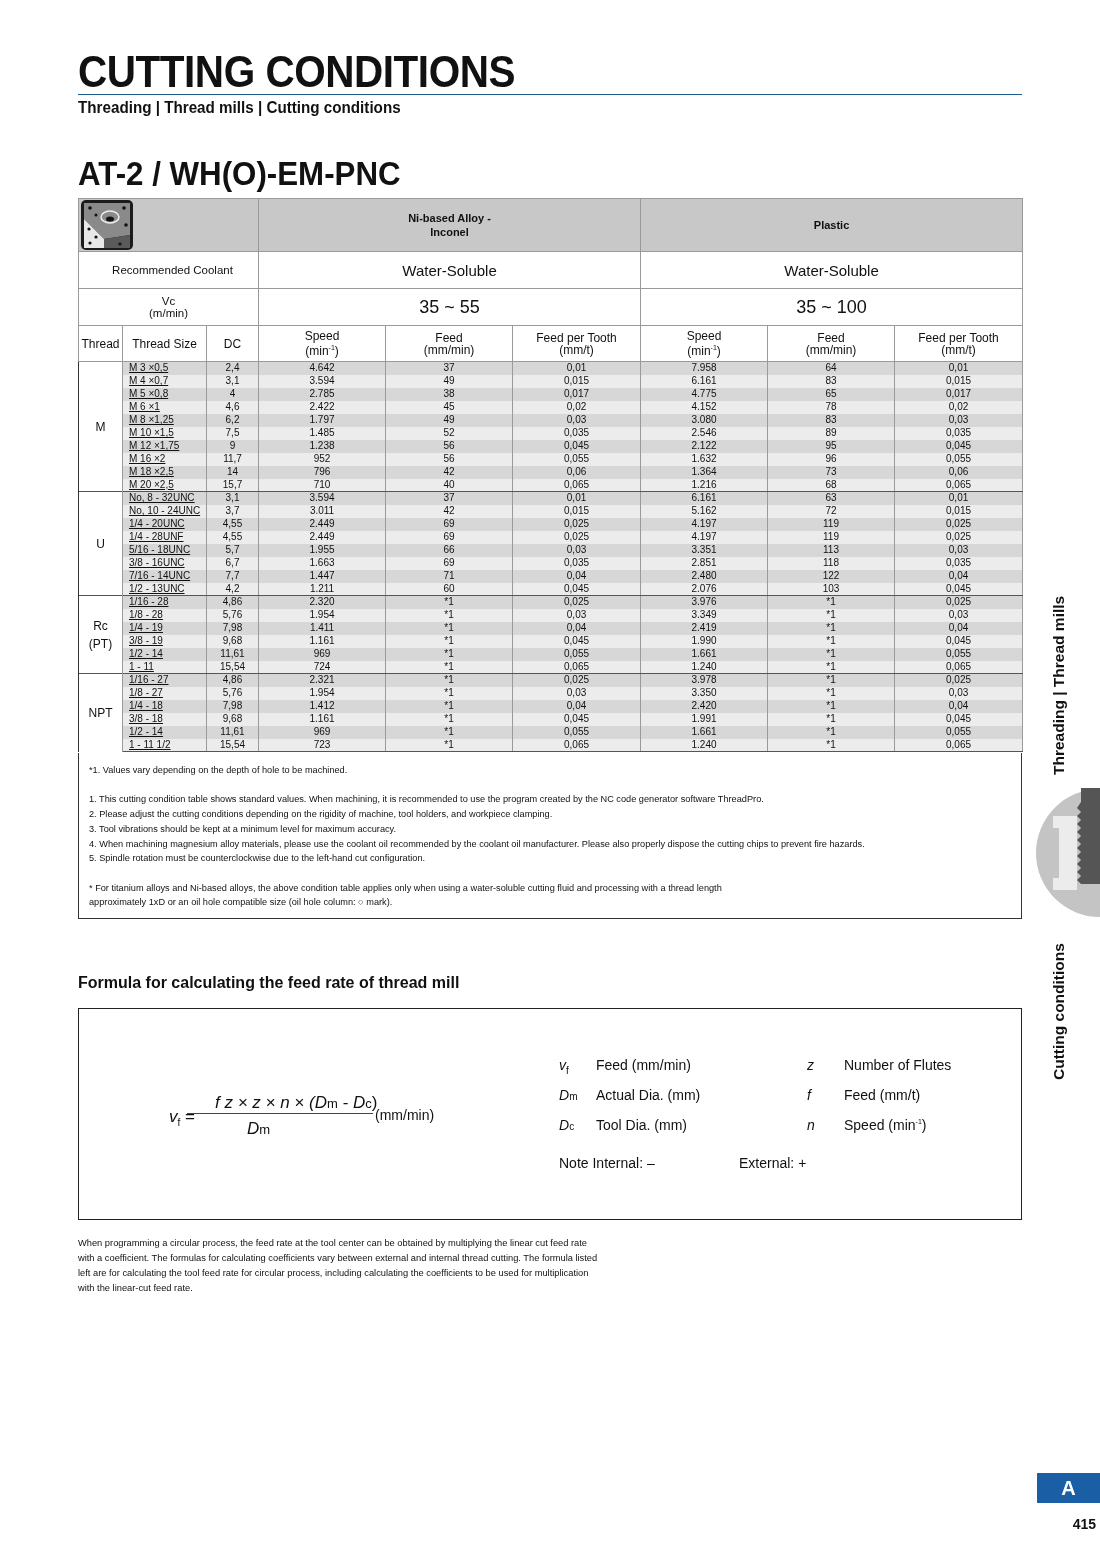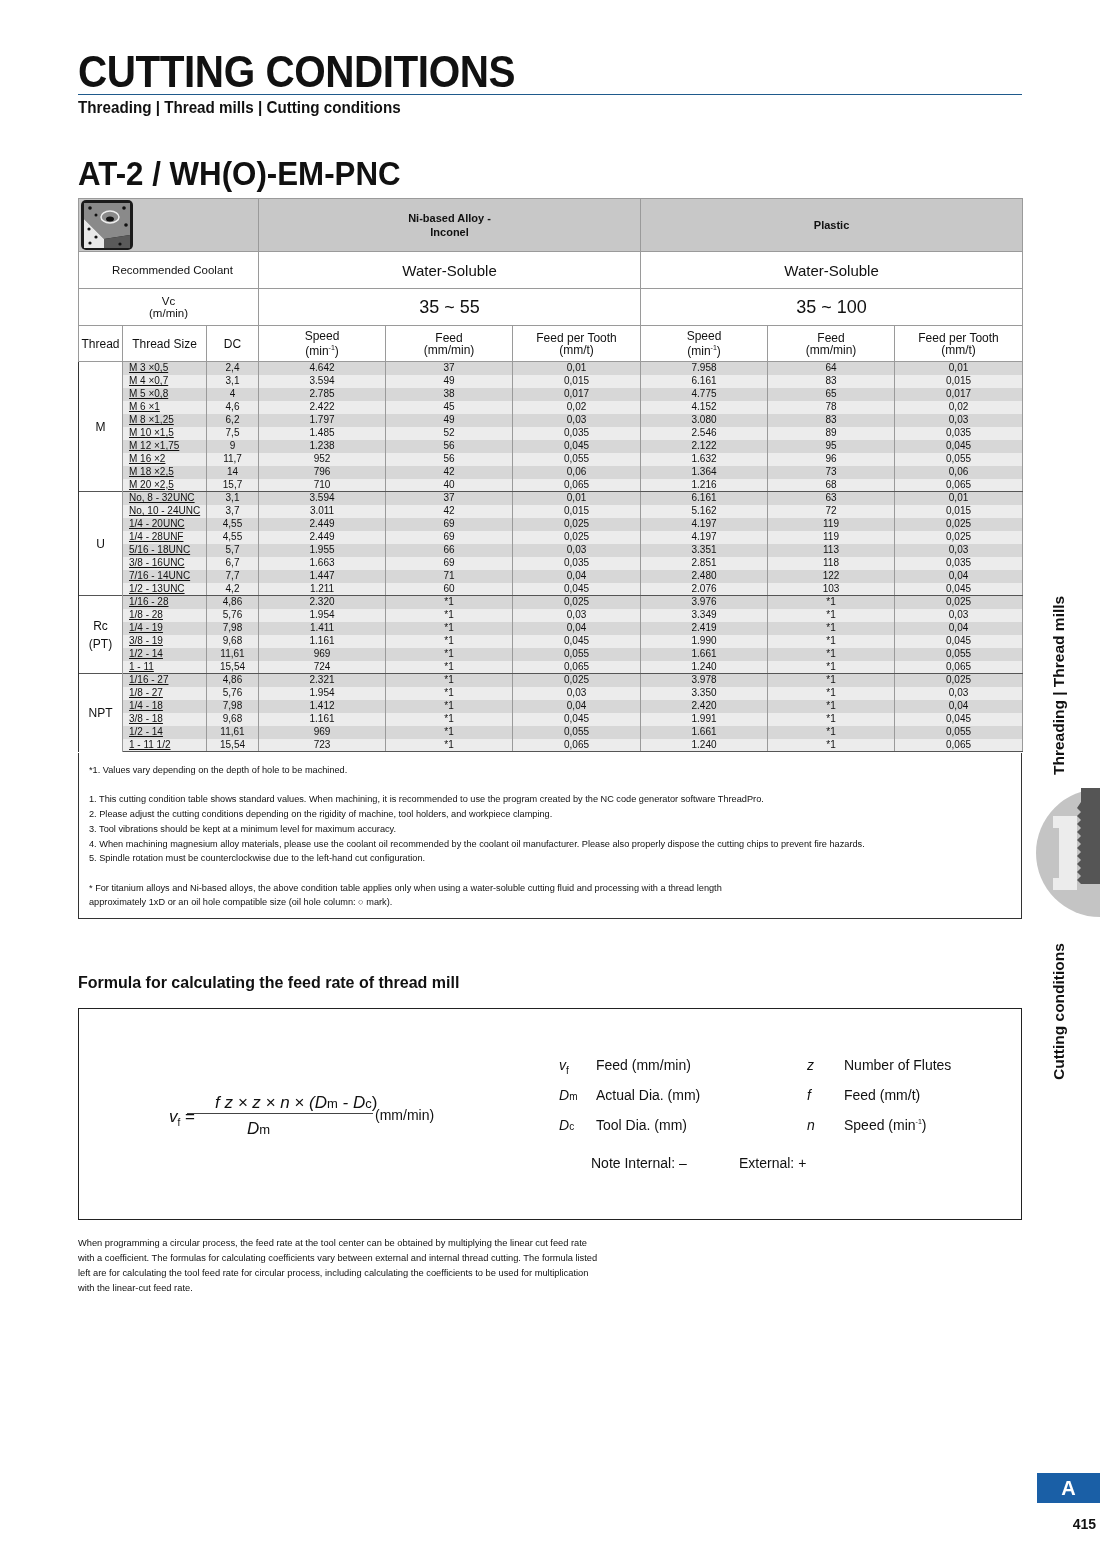--- a/index.html
+++ b/index.html
@@ -493,21 +493,21 @@
       <span class="txt">Number of Flutes</span>
     </div>
     <div class="lrow" style="left:248px;top:30px;">
       <span class="sym">f</span>
       <span class="txt">Feed (mm/t)</span>
     </div>
     <div class="lrow" style="left:248px;top:60px;">
       <span class="sym">n</span>
       <span class="txt"><span>Speed (min</span><span class="sup">-1</span><span>)</span></span>
     </div>
-    <div class="lrow" style="left:0;top:98px;margin-left:32px;">Note Internal: –</div>
+    <div class="lrow" style="left:0;top:98px;">Note Internal: –</div>
     <div class="lrow" style="left:180px;top:98px;">External: +</div>
   </div>
 </div>
 
 <div class="desc">When programming a circular process, the feed rate at the tool center can be obtained by multiplying the linear cut feed rate with a coefficient. The formulas for calculating coefficients vary between external and internal thread cutting. The formula listed left are for calculating the tool feed rate for circular process, including calculating the coefficients to be used for multiplication with the linear-cut feed rate.</div>
 
 <div class="side-text-top" style="transform: rotate(-90deg) translateX(0);">Threading  | Thread mills</div>
 <svg class="side-emblem" viewBox="0 0 65 130">
   <circle cx="65" cy="65" r="64" fill="#c4c4c4"></circle>
   <polygon points="18,28 42,28 42,102 18,102 18,90 24,90 24,40 18,40" fill="#ececec"></polygon>

